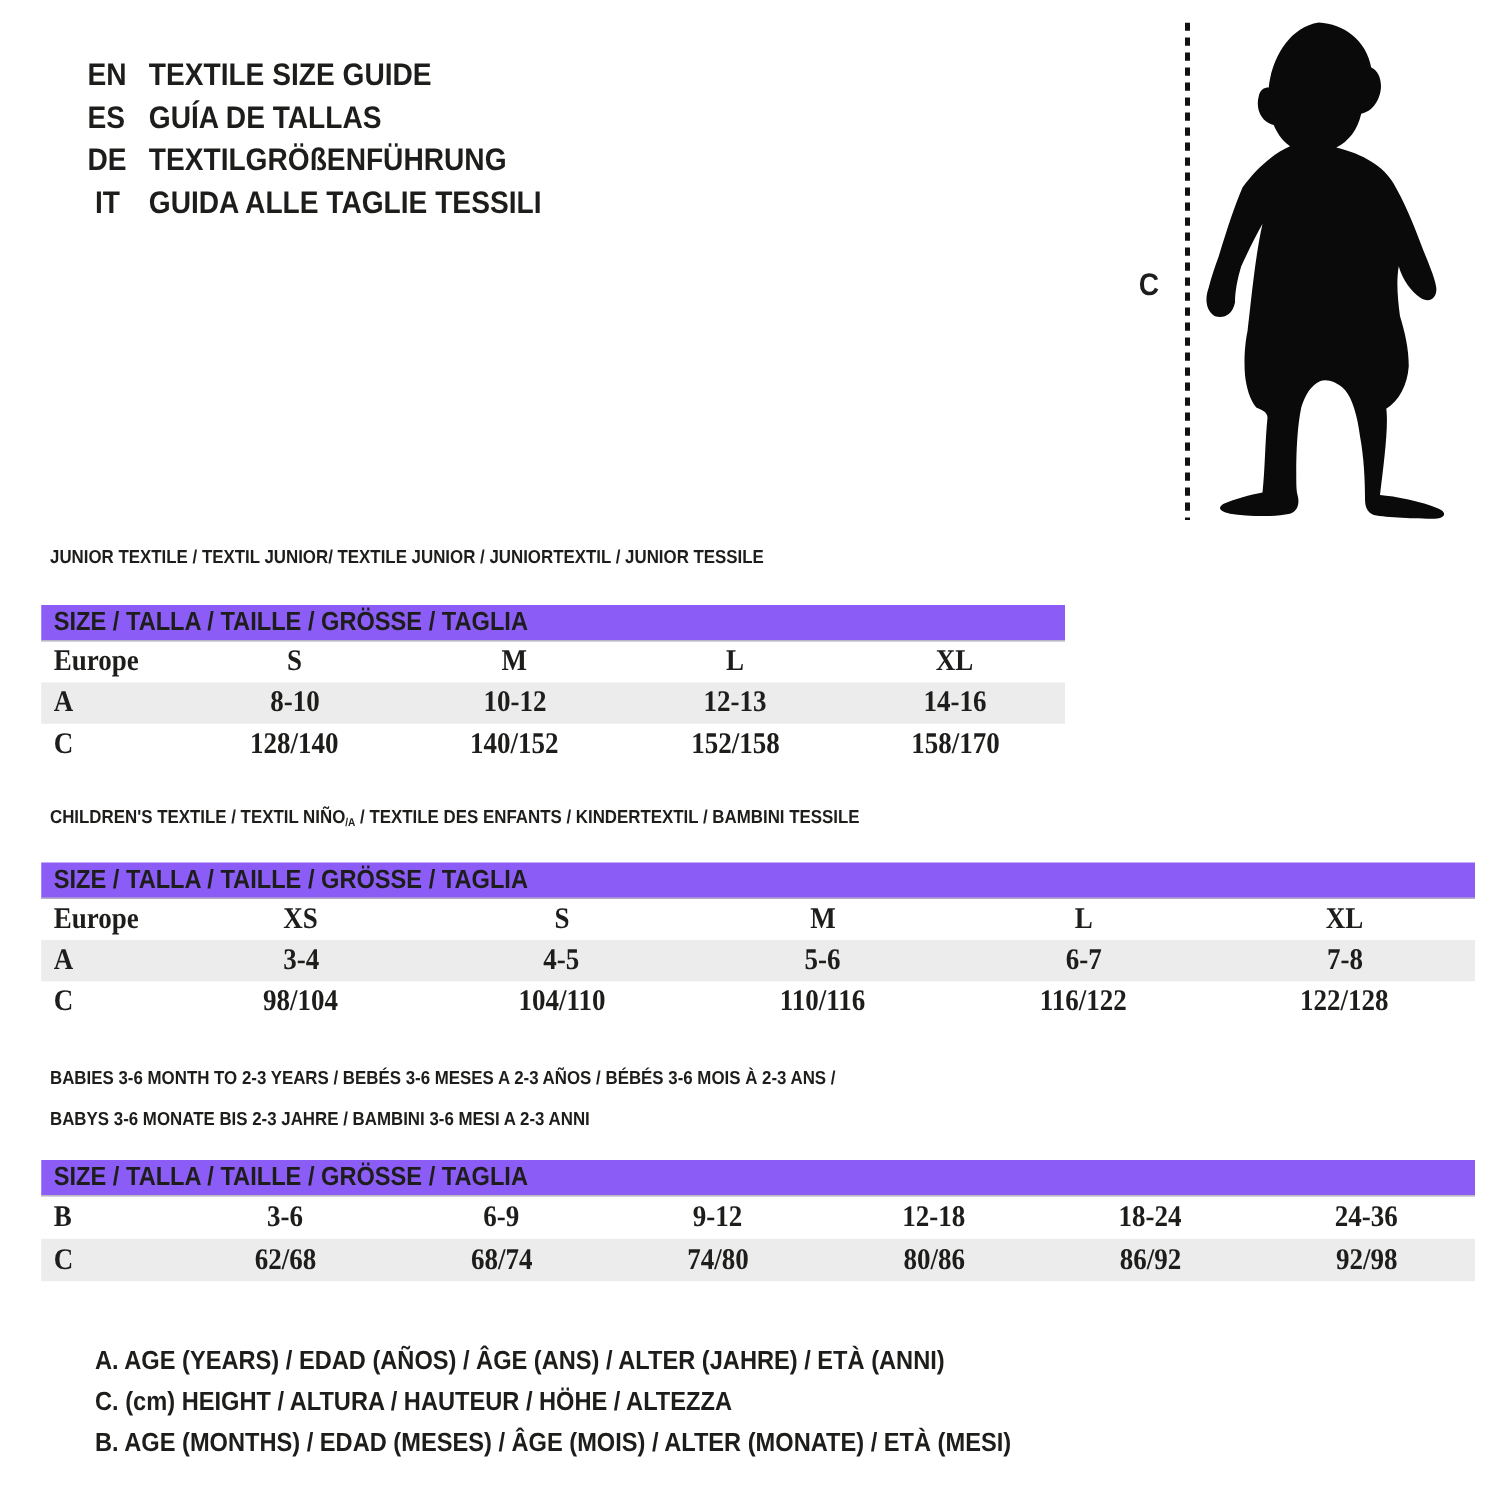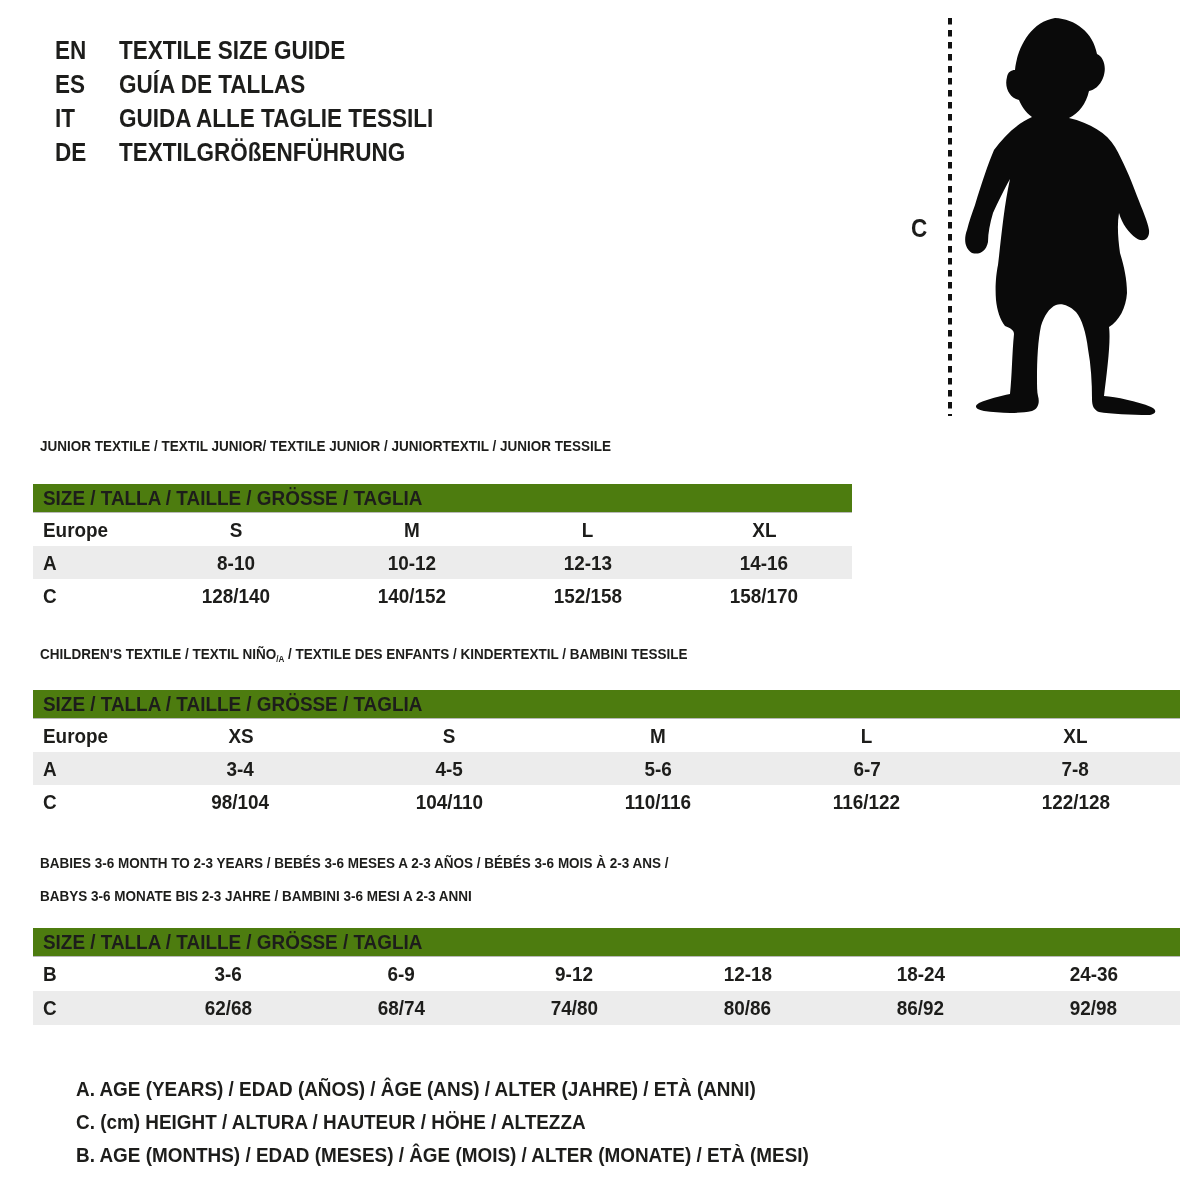--- a/index.html
+++ b/index.html
@@ -12,59 +12,59 @@
   
   .cnd{display:inline-block;transform:scaleX(0.9);transform-origin:0 50%;white-space:nowrap;}
   
   .lang-row{display:flex;line-height:34px;font-size:25px;}
   .lang-code{width:64px;flex:0 0 64px;}
   
   .sec-title{font-size:15px;line-height:24px;}
   .sec-title .sub{font-size:0.6em;vertical-align:-0.28em;letter-spacing:0;}
   
   .size-bar{
-    height:29px;background:#4d7c0f;display:flex;align-items:center;
+    height:29px;background:#8b5cf6;display:flex;align-items:center;
     padding-left:10px;font-size:21px;box-sizing:border-box;
     border-bottom:1px solid #b9b9b9;
   }
-  .trow{display:grid;height:33px;align-items:center;font-size:21px;}
+  .trow{display:grid;height:33px;align-items:center;font-size:24px;font-family:Liberation Serif, serif;}
   .junior .trow{grid-template-columns:14% repeat(4,1fr);}
   .children .trow{grid-template-columns:9% repeat(5,1fr);}
   .babies  .trow{height:34px;grid-template-columns:9.5% repeat(6,1fr);}
   .shaded{background:#ececec;}
   .cell{text-align:center;}
   .cell .cnd{transform-origin:50% 50%;}
   .cell.first{text-align:left;padding-left:10px;}
   .cell.first .cnd{transform-origin:0 50%;}
   
   .legend-line{font-size:21px;line-height:33px;margin-left:36px;}
   
   .c-label{font-size:25px;line-height:28px;}
 </style>
 </head>
 <body>
 
 <div class="canvas">
 
-  <div class="abs" style="left:55px;top:33px;">
+  <div class="abs" style="left:55px;top:43px;text-align:center;">
     <div class="lang-row">
       <span class="lang-code"><span class="cnd">EN</span></span>
       <span class="cnd">TEXTILE SIZE GUIDE</span>
     </div>
     <div class="lang-row">
       <span class="lang-code"><span class="cnd">ES</span></span>
       <span class="cnd">GUÍA DE TALLAS</span>
     </div>
     <div class="lang-row">
+      <span class="lang-code"><span class="cnd">DE</span></span>
+      <span class="cnd">TEXTILGRÖßENFÜHRUNG</span>
+    </div>
+    <div class="lang-row">
       <span class="lang-code"><span class="cnd">IT</span></span>
       <span class="cnd">GUIDA ALLE TAGLIE TESSILI</span>
-    </div>
-    <div class="lang-row">
-      <span class="lang-code"><span class="cnd">DE</span></span>
-      <span class="cnd">TEXTILGRÖßENFÜHRUNG</span>
     </div>
   </div>
 
   <svg class="abs" style="left:946px;top:18px;" width="8" height="398">
     <line x1="4" y1="0" x2="4" y2="398" stroke="#111111" stroke-width="4" stroke-dasharray="6.5 5.5"></line>
   </svg>
 
   <div class="abs c-label" style="left:911px;top:214px;">
     <span class="cnd">C</span>
   </div>

